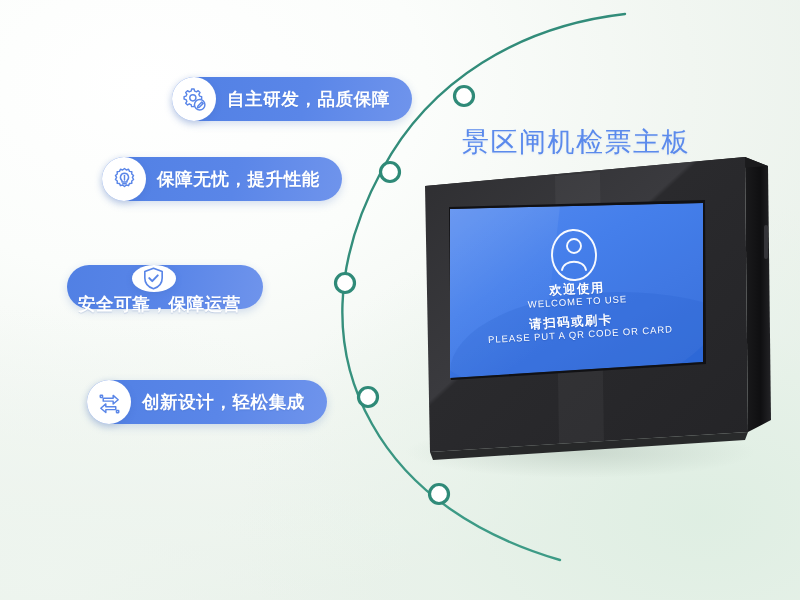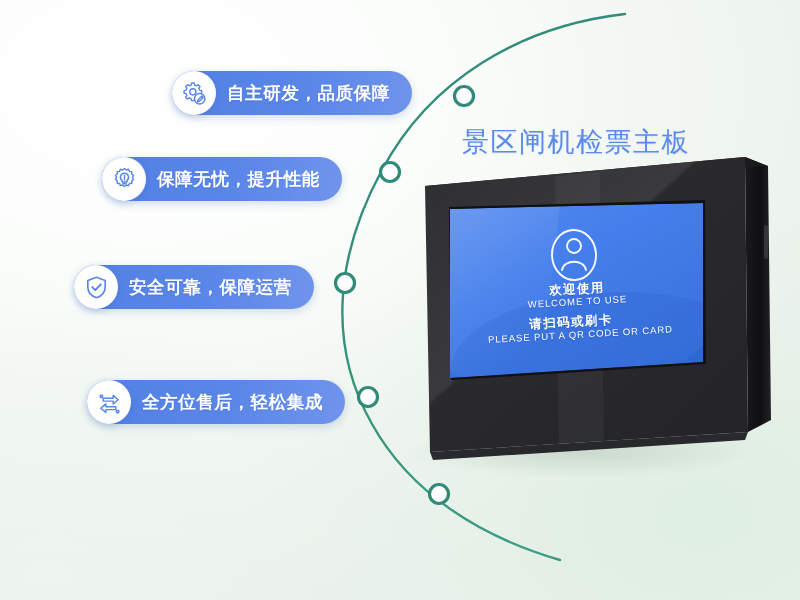--- a/index.html
+++ b/index.html
@@ -209,21 +209,21 @@
 
   <div class="screen-text">
     <div class="scr-line scr-cn" style="left:537px; top:281px; width:80px; transform:rotate(-3.3deg);">欢迎使用</div>
     <div class="scr-line scr-en" style="left:520px; top:296px; width:115px; transform:rotate(-3.3deg);">WELCOME TO USE</div>
     <div class="scr-line scr-cn" style="left:516px; top:314px; width:110px; transform:rotate(-3.3deg);">请扫码或刷卡</div>
     <div class="scr-line scr-en" style="left:488px; top:329px; width:175px; transform:rotate(-3.3deg);">PLEASE PUT A QR CODE OR CARD</div>
   </div>
 
   <div class="product-title">景区闸机检票主板</div>
 
-  <div class="pill" style="left:172px; top:71px;">
+  <div class="pill" style="left:172px; top:77px;">
     <span class="pill-icon">
       <svg width="27" height="27" viewBox="0 0 28 28" fill="none" stroke="#5a86e8" stroke-width="1.5" stroke-linecap="round" stroke-linejoin="round">
         <path d="M11 3.2 l2.6 0 l.5 2.1 a6.6 6.6 0 0 1 1.9 .8 l1.8-1.2 l1.9 1.9 l-1.2 1.8 a6.6 6.6 0 0 1 .8 1.9 l2.1 .5 l0 2.6 l-2.1 .5 a6.6 6.6 0 0 1-.8 1.9 l1.2 1.8 l-1.9 1.9 l-1.8-1.2 a6.6 6.6 0 0 1-1.9 .8 l-.5 2.1 l-2.6 0 l-.5-2.1 a6.6 6.6 0 0 1-1.9-.8 l-1.8 1.2 l-1.9-1.9 l1.2-1.8 a6.6 6.6 0 0 1-.8-1.9 l-2.1-.5 l0-2.6 l2.1-.5 a6.6 6.6 0 0 1 .8-1.9 l-1.2-1.8 l1.9-1.9 l1.8 1.2 a6.6 6.6 0 0 1 1.9-.8 z"></path>
         <circle cx="12.3" cy="12.3" r="3.2"></circle>
         <circle cx="19.4" cy="19.4" r="5.4" fill="#ffffff"></circle>
         <path d="M21.6 16.7 l1.4 1.4 l-4 4 l-1.9 .5 l.5-1.9 z"></path>
       </svg>
     </span>
     <span class="pill-label">自主研发，品质保障</span>
   </div>
@@ -233,36 +233,36 @@
       <svg width="27" height="27" viewBox="0 0 28 28" fill="none" stroke="#5a86e8" stroke-width="1.5" stroke-linecap="round" stroke-linejoin="round">
         <path d="M14 2.6 l1.9 1.5 l2.3-.7 l1 2.2 l2.4 .3 l-.1 2.4 l1.9 1.5 l-1.2 2.1 l1.2 2.1 l-1.9 1.5 l.1 2.4 l-2.4 .3 l-1 2.2 l-2.3-.7 l-1.9 1.5 l-1.9-1.5 l-2.3 .7 l-1-2.2 l-2.4-.3 l.1-2.4 l-1.9-1.5 l1.2-2.1 l-1.2-2.1 l1.9-1.5 l-.1-2.4 l2.4-.3 l1-2.2 l2.3 .7 z"></path>
         <path d="M14 7.6 a4.2 4.2 0 0 1 2.6 7.5 l0 1.5 l-5.2 0 l0-1.5 A4.2 4.2 0 0 1 14 7.6 z"></path>
         <path d="M12.2 18.4 l3.6 0"></path>
         <path d="M14 9.9 l0 4.6"></path>
       </svg>
     </span>
     <span class="pill-label">保障无忧，提升性能</span>
   </div>
 
-  <div class="pill" style="left:74px; top:265px;">
+  <div class="pill" style="left:67px; top:265px;flex-direction:column;">
     <span class="pill-icon">
       <svg width="27" height="27" viewBox="0 0 28 28" fill="none" stroke="#5a86e8" stroke-width="1.7" stroke-linecap="round" stroke-linejoin="round">
         <path d="M14 3.4 L23 6.8 V13.4 C23 18.8 19.2 22.9 14 24.6 C8.8 22.9 5 18.8 5 13.4 V6.8 Z"></path>
         <path d="M9.6 13.6 l3.1 3.1 l5.7-5.9" stroke-width="2.1"></path>
       </svg>
     </span>
     <span class="pill-label">安全可靠，保障运营</span>
   </div>
 
   <div class="pill" style="left:87px; top:380px;">
     <span class="pill-icon">
       <svg width="27" height="27" viewBox="0 0 28 28" fill="none" stroke="#5a86e8" stroke-width="1.5" stroke-linecap="round" stroke-linejoin="round">
         <path d="M7.5 9.6 L17.8 9.6 L17.8 6.6 L23 11.1 L17.8 15.6 L17.8 12.6 L7.5 12.6 Z"></path>
         <path d="M20.5 18.4 L10.2 18.4 L10.2 15.4 L5 19.9 L10.2 24.4 L10.2 21.4 L20.5 21.4 Z"></path>
         <rect x="4.4" y="6.4" width="2.4" height="2.4" rx="0.4"></rect>
         <rect x="21.2" y="22.2" width="2.4" height="2.4" rx="0.4"></rect>
       </svg>
     </span>
-    <span class="pill-label">全方位售后，轻松集成</span>
+    <span class="pill-label">创新设计，轻松集成</span>
   </div>
 
 
 </div>
 
 </body></html>

